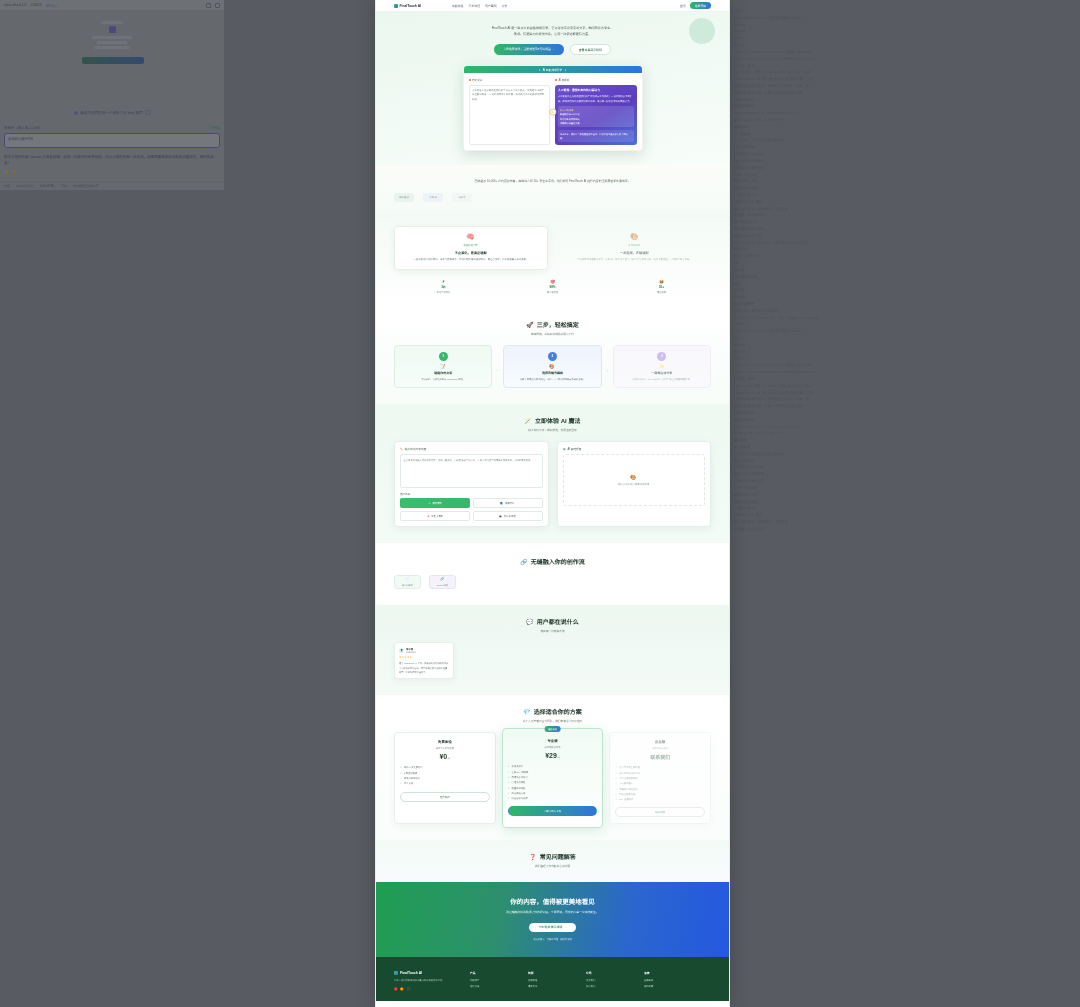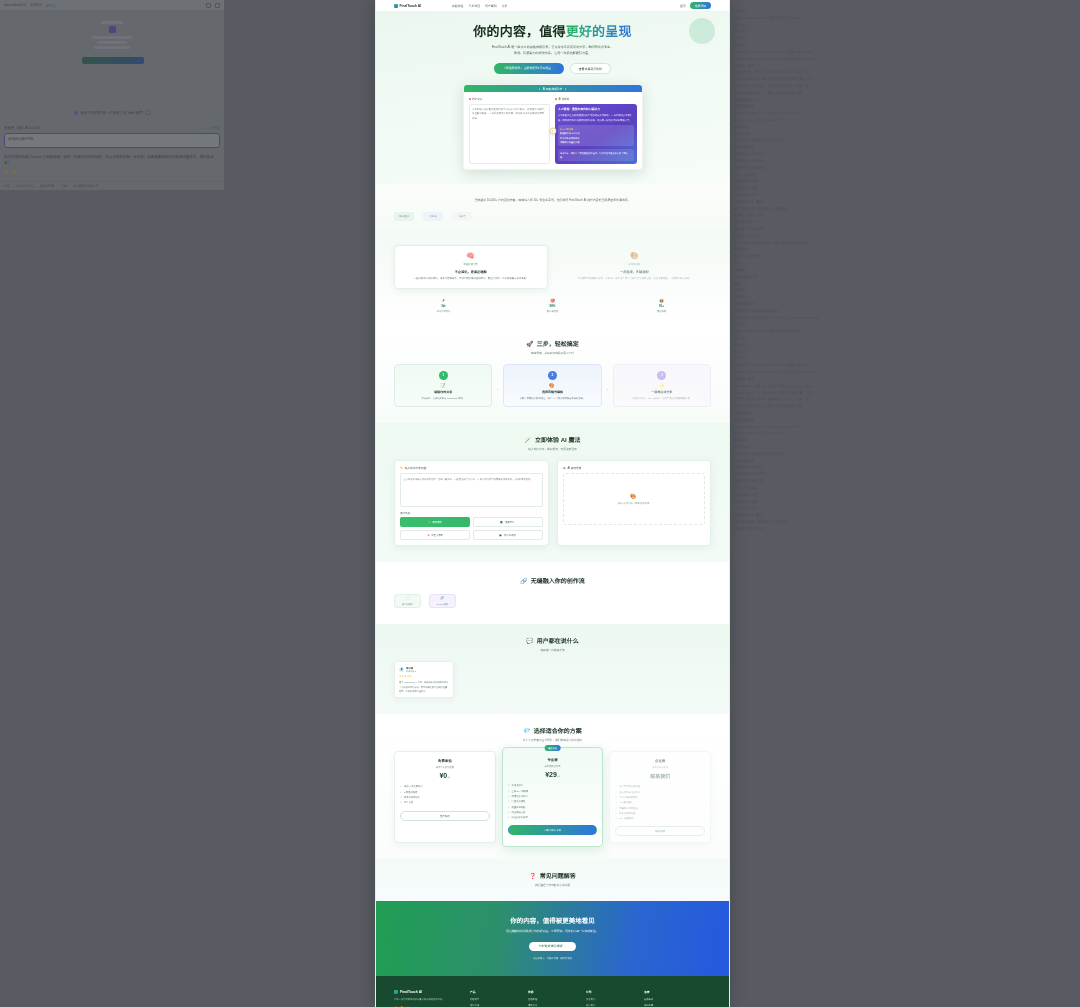--- a/index.html
+++ b/index.html
@@ -588,23 +588,20 @@
         <a href="#">定价</a>
       </div>
     <div class="hdr-right">
       <span class="hdr-login">登录</span>
       <span class="hdr-cta">免费开始</span>
     </div>
   </div>
 
   <div class="hero">
     <div class="hero-blob"></div>
-    <h1>
-      <span>你的内容，值得</span><span class="grad">更好的呈现</span>
-    </h1>
     <p>FinalTouch AI 是一款永久的智能排版引擎，它可将你平淡无奇的文字，瞬间转化为专业、美观、有感染力的视觉作品，让每一次表达都更有力量。</p>
     <div class="hero-btns">
       <span class="btn-pri">立即免费体验，注册就送3次导出权益 →</span>
       <span class="btn-sec">查看效果演示视频</span>
     </div>
 
     <div class="mock">
       <div class="mock-bar">
         <span>✦</span>
         <span>AI 智能排版引擎</span>

